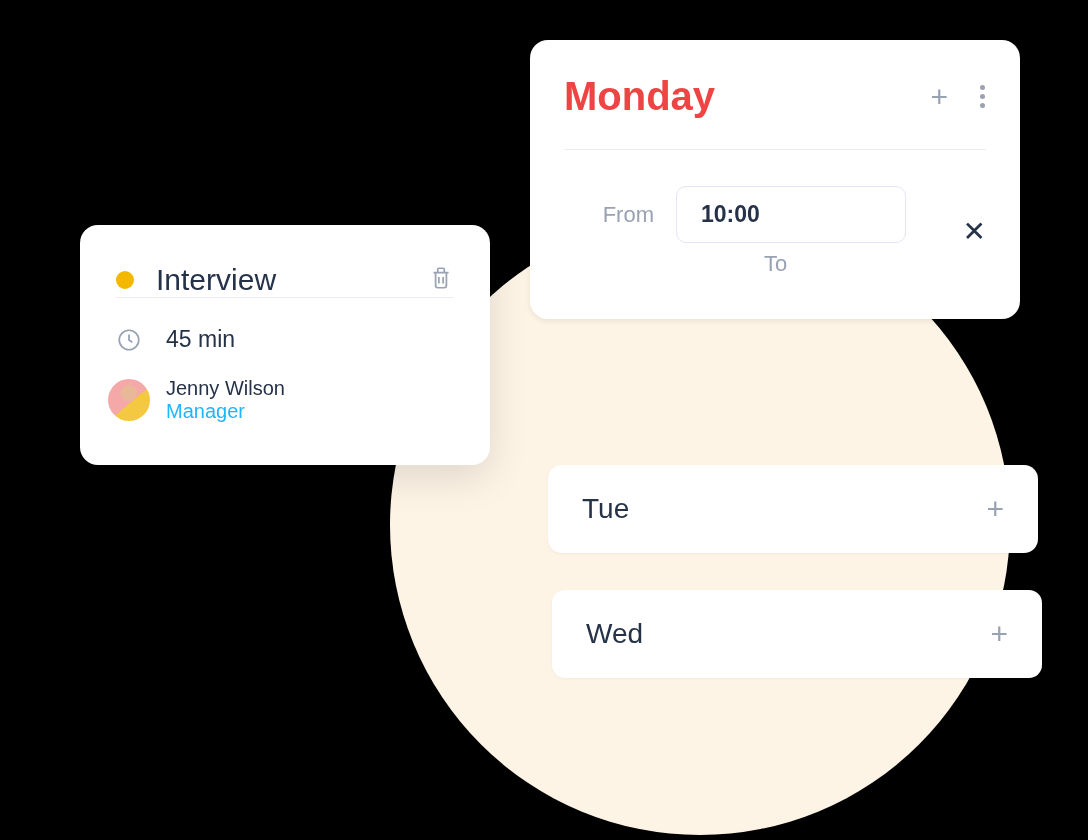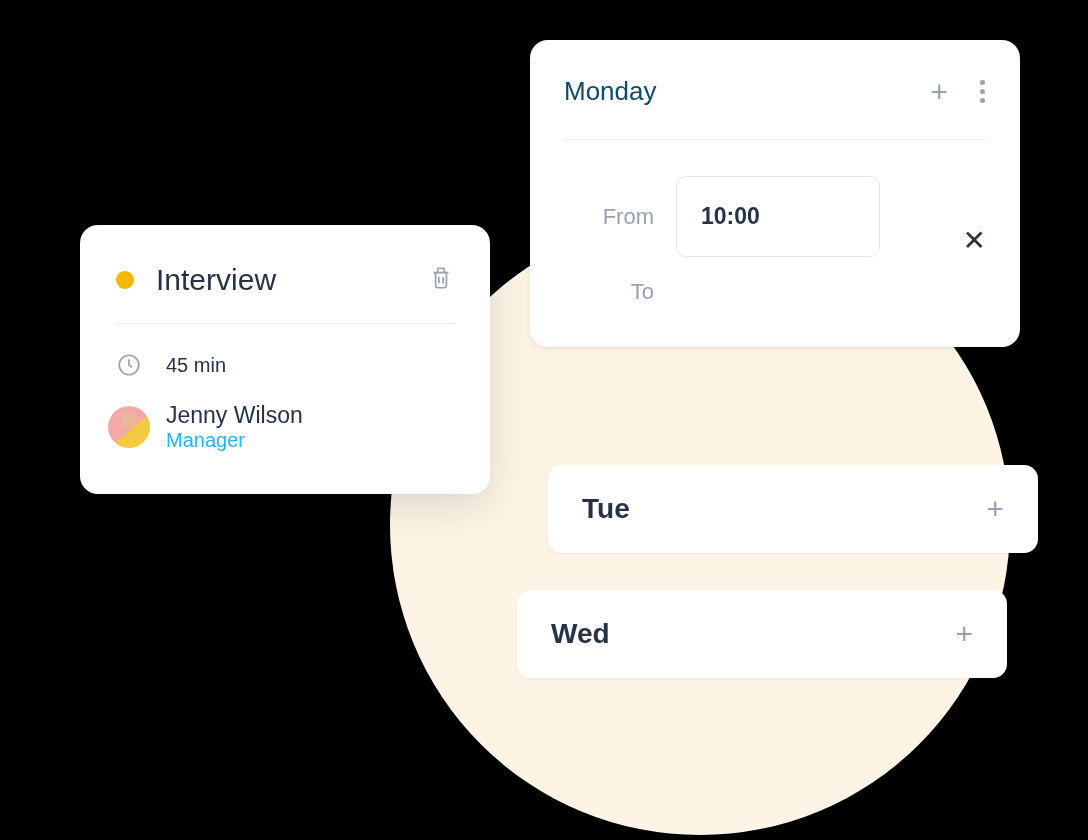--- a/index.html
+++ b/index.html
@@ -26,21 +26,20 @@
       left: 80px;
       width: 410px;
       background: #fff;
       border-radius: 18px;
       padding: 38px 36px 42px 36px;
       box-shadow: 0 12px 40px rgba(0,0,0,0.12);
     }
     .interview-header {
       display: flex;
       align-items: center;
-      padding-bottom: 26px;
       border-bottom: 1px solid #eaedf2;
       margin-bottom: 28px;
     }
     .status-dot {
       width: 18px;
       height: 18px;
       border-radius: 50%;
       background: #f5b800;
       margin-right: 22px;
     }
@@ -65,21 +64,21 @@
       width: 26px;
       height: 26px;
       margin-right: 24px;
       color: #98a2b3;
       flex-shrink: 0;
       display: flex;
       align-items: center;
       justify-content: center;
     }
     .detail-text {
-      font-size: 20px;
+      font-size: 23px;
       color: #253248;
     }
     .avatar {
       width: 42px;
       height: 42px;
       border-radius: 50%;
       background: linear-gradient(140deg, #f4a8a8 0%, #f4a8a8 55%, #f5c842 55%, #f5c842 100%);
       margin-left: -8px;
       margin-right: 16px;
       flex-shrink: 0;
@@ -92,21 +91,21 @@
       top: 6px;
       left: 50%;
       transform: translateX(-50%);
       width: 16px;
       height: 16px;
       border-radius: 50%;
       background: #e8b898;
     }
     .person-info { display: flex; flex-direction: column; }
     .person-name {
-      font-size: 23px;
+      font-size: 20px;
       color: #253248;
     }
     .person-role {
       font-size: 20px;
       color: #1fb6ff;
       font-weight: 500;
     }
     .monday-card {
       position: absolute;
       top: 40px;
@@ -118,23 +117,23 @@
       box-shadow: 0 2px 6px rgba(0,0,0,0.08);
     }
     .monday-header {
       display: flex;
       align-items: center;
       padding-bottom: 30px;
       border-bottom: 1px solid #eaedf2;
       margin-bottom: 36px;
     }
     .monday-title {
-      font-size: 26px;
-      font-weight: 400;
-      color: #0c4a6e;
+      font-size: 40px;
+      font-weight: 700;
+      color: #ef4444;
       flex: 1;
     }
     .plus-icon {
       color: #98a2b3;
       margin-right: 26px;
       font-size: 30px;
       font-weight: 300;
       cursor: pointer;
       line-height: 1;
     }
@@ -155,38 +154,38 @@
     .time-section {
       display: flex;
       align-items: center;
     }
     .time-inputs {
       flex: 1;
     }
     .time-row {
       display: flex;
       align-items: center;
-      margin-bottom: 22px;
-    }
-    .time-row:last-child { margin-bottom: 0; }
+      margin-bottom: 8px;
+    }
+    .time-row:last-child { margin-bottom: 0; justify-content: center; }
     .time-label {
       font-size: 22px;
       color: #98a2b3;
       width: 90px;
       text-align: right;
       margin-right: 22px;
     }
     .time-input {
       border: 1px solid #e7e4f5;
       border-radius: 10px;
-      padding: 26px 24px;
+      padding: 14px 24px;
       font-size: 23px;
       font-weight: 700;
       color: #253248;
-      width: 204px;
+      width: 230px;
       background: #fff;
       font-family: inherit;
     }
     .close-x {
       font-size: 28px;
       color: #253248;
       cursor: pointer;
       margin-left: 20px;
       font-weight: 300;
     }
@@ -194,24 +193,24 @@
       position: absolute;
       background: #fff;
       border-radius: 14px;
       padding: 28px 34px;
       display: flex;
       align-items: center;
       width: 490px;
       box-shadow: 0 1px 3px rgba(0,0,0,0.05);
     }
     .tue-card { top: 465px; left: 548px; }
-    .wed-card { top: 590px; left: 517px; }
+    .wed-card { top: 590px; left: 552px; border-radius: 13px; }
     .day-label {
       font-size: 28px;
-      font-weight: 700;
+      font-weight: 400;
       color: #253248;
       flex: 1;
     }
     .day-plus {
       color: #98a2b3;
       font-size: 30px;
       font-weight: 300;
       cursor: pointer;
       line-height: 1;
     }

